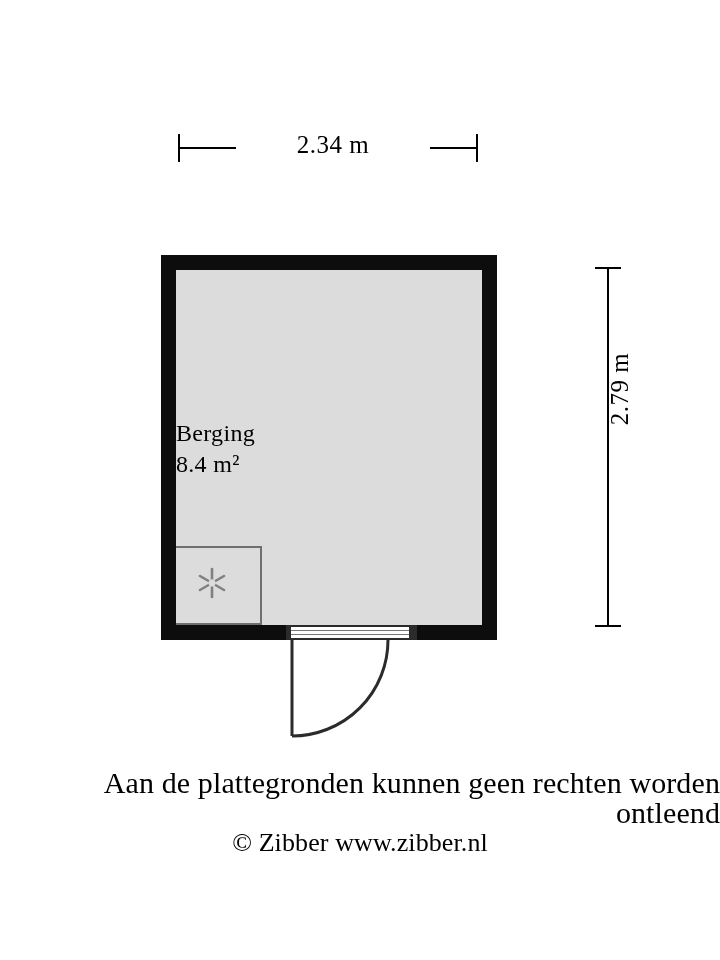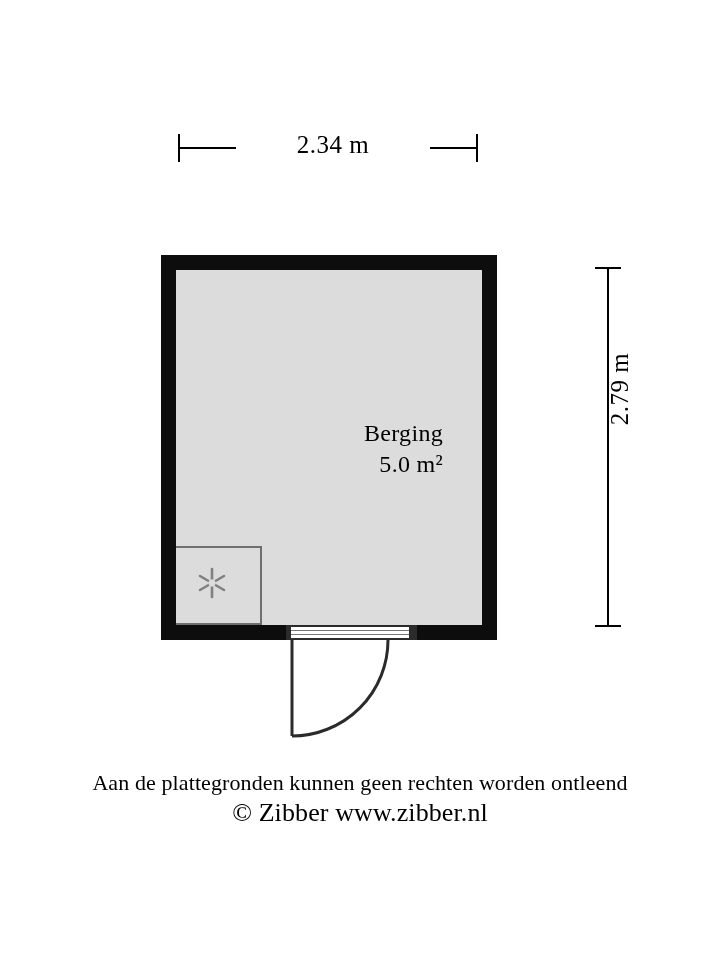--- a/index.html
+++ b/index.html
@@ -122,21 +122,21 @@
     height: 355px;
     background: #dcdcdc;
   }
 
   
   .room-label {
     position: absolute;
     left: 176px;
     top: 418px;
     width: 267px;
-    text-align: right;
+    text-align: left;
   }
   .room-name {
     font-size: 24px;
     line-height: 31px;
     letter-spacing: 0.3px;
   }
   .room-area {
     font-size: 24px;
     line-height: 31px;
     letter-spacing: 0.3px;
@@ -211,23 +211,24 @@
 
   
   .footer {
     position: absolute;
     left: 0;
     top: 768px;
     width: 720px;
     text-align: center;
   }
   .footer-line1 {
-    font-size: 22px;
+    font-size: 30px;
     line-height: 30px;
     letter-spacing: 0.1px;
+    text-align: right;
   }
   .footer-line2 {
     font-size: 26px;
     line-height: 30px;
     letter-spacing: 0.1px;
   }
 </style>
 </head>
 <body>
 
@@ -265,21 +266,21 @@
   <div class="door-jamb-right"></div>
   <div class="door-swing">
     <svg viewBox="0 0 100 100" width="100" height="100" aria-hidden="true">
       <path d="M2 0 L2 98" stroke="#2b2b2b" stroke-width="3" fill="none"></path>
       <path d="M2 98 A 96 96 0 0 0 98 2" stroke="#2b2b2b" stroke-width="3" fill="none"></path>
     </svg>
   </div>
 
   <div class="room-label">
     <div class="room-name">Berging</div>
-    <div class="room-area">5.0 m²</div>
+    <div class="room-area">8.4 m²</div>
   </div>
 
   <div class="footer">
     <div class="footer-line1">Aan de plattegronden kunnen geen rechten worden ontleend</div>
     <div class="footer-line2">© Zibber www.zibber.nl</div>
   </div>
 
 </div>
 
 </body></html>

